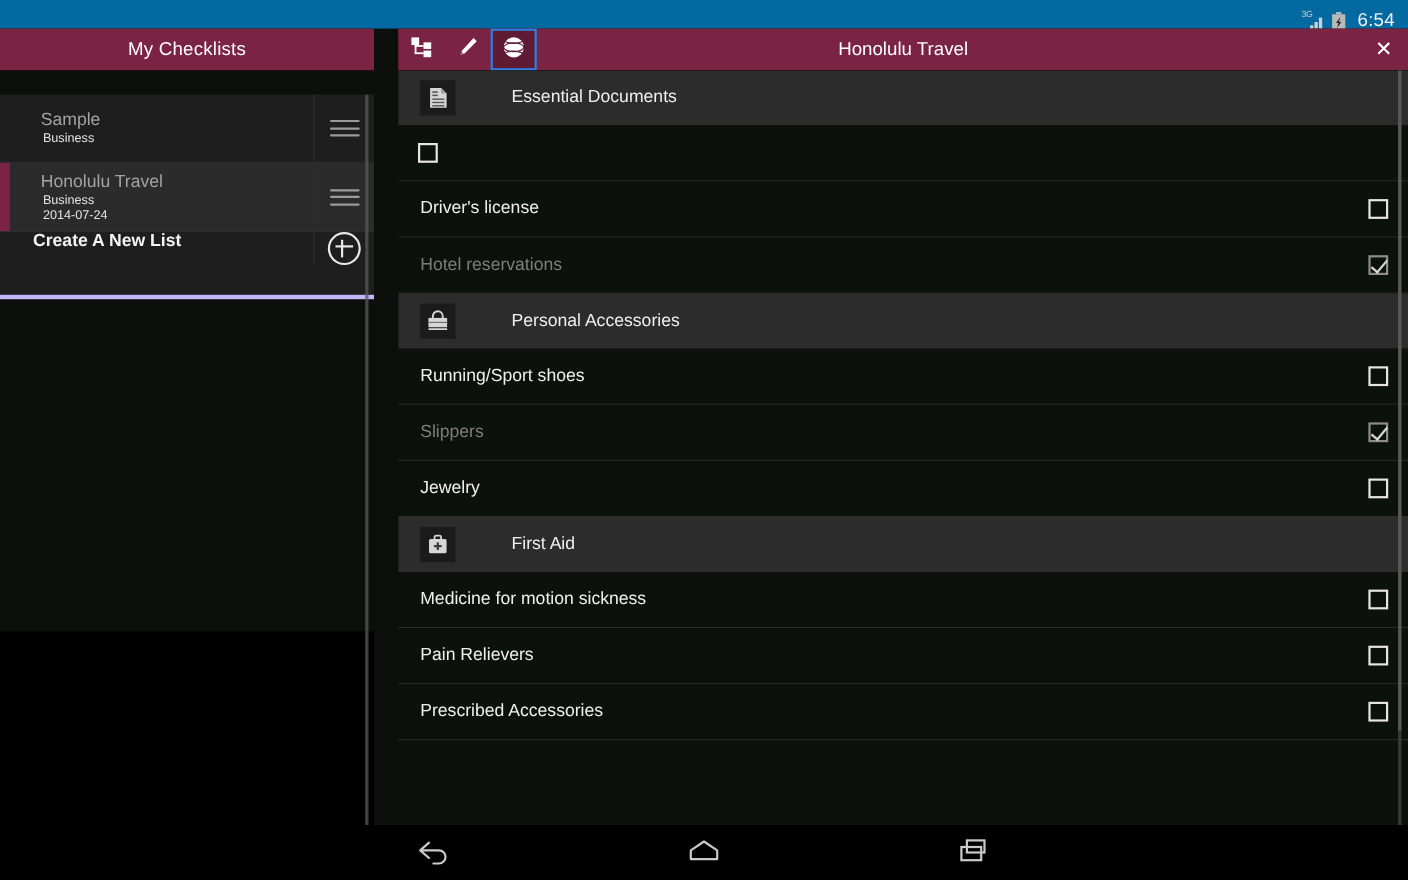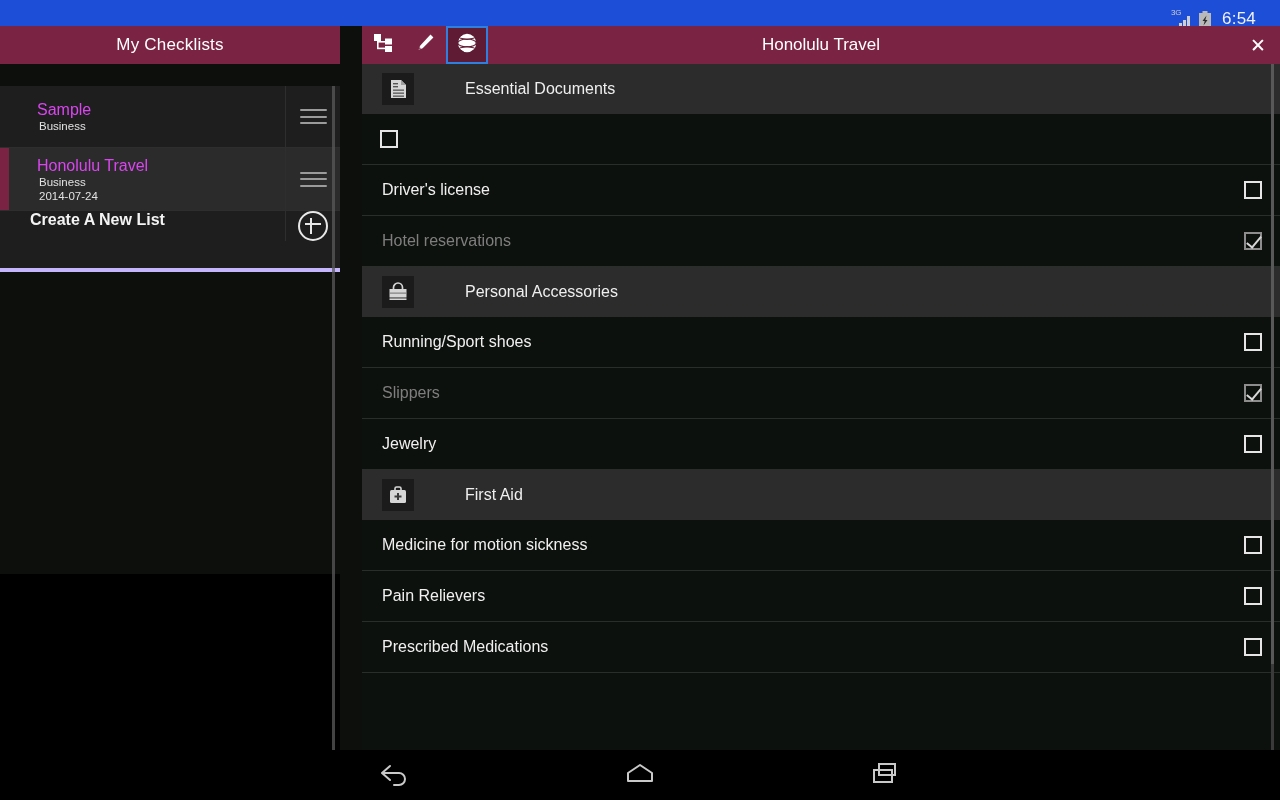--- a/index.html
+++ b/index.html
@@ -21,25 +21,25 @@
     height: 800px;
     background: #000000;
     overflow: hidden;
   }
 
   
   .statusbar {
     position: absolute;
     left: 0; top: 0;
     width: 1280px; height: 38px;
-    background: #1d4ed8;
+    background: #0369a1;
     display: flex;
     align-items: center;
     justify-content: flex-end;
-    padding-right: 24px;
+    padding-right: 12px;
     box-sizing: border-box;
   }
   .status-icons {
     display: flex;
     align-items: center;
     gap: 7px;
   }
   .sig-wrap {
     position: relative;
     width: 20px; height: 18px;
@@ -111,21 +111,21 @@
   .row-text {
     flex: 1;
     padding-left: 37px;
     display: flex;
     flex-direction: column;
     justify-content: center;
     box-sizing: border-box;
   }
   .row-title {
     font-size: 16px;
-    color: #d946ef;
+    color: #a3a3a3;
     line-height: 19px;
   }
   .row-sub {
     font-size: 11.5px;
     color: #e2e2e2;
     line-height: 14px;
     padding-left: 2px;
   }
   .row-handle {
     width: 54px;
@@ -574,21 +574,21 @@
       </div>
 
       <div class="item-row">
         <span class="item-label">Pain Relievers</span>
         <span class="cb-cell">
             <span class="checkbox"></span>
           </span>
       </div>
 
       <div class="item-row">
-        <span class="item-label">Prescribed Medications</span>
+        <span class="item-label">Prescribed Accessories</span>
         <span class="cb-cell">
             <span class="checkbox"></span>
           </span>
       </div>
 
       <div class="right-scroll-track"></div>
       <div class="right-scroll-thumb"></div>
     </div>
   </div>
 

